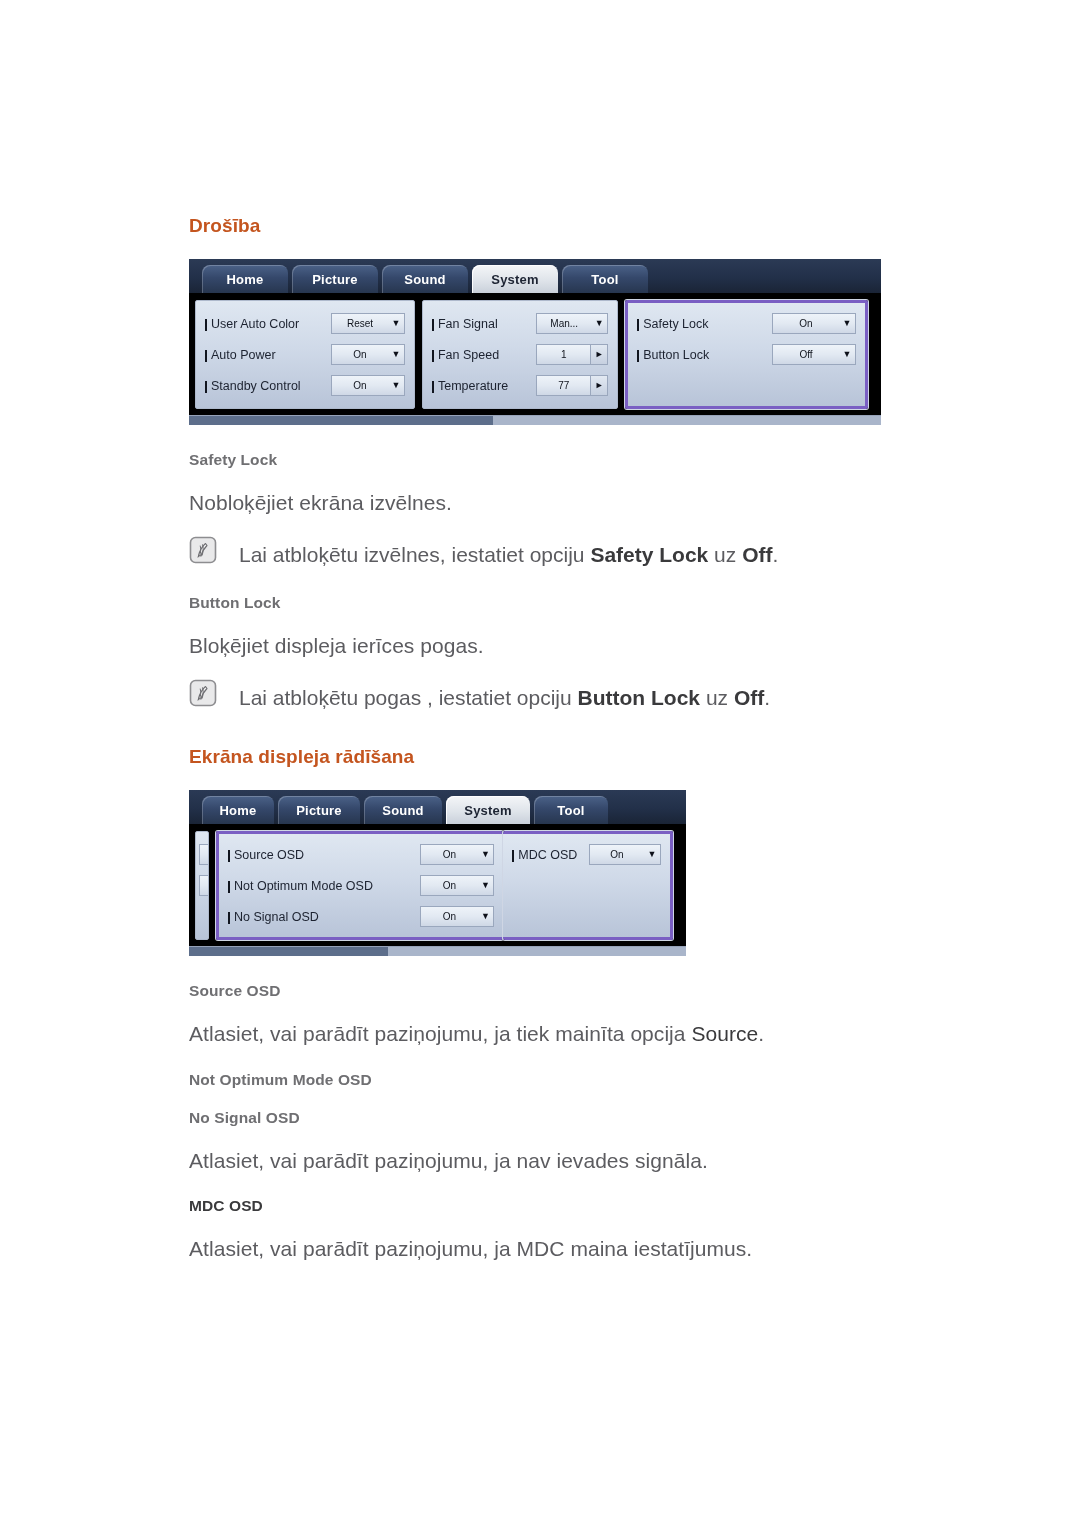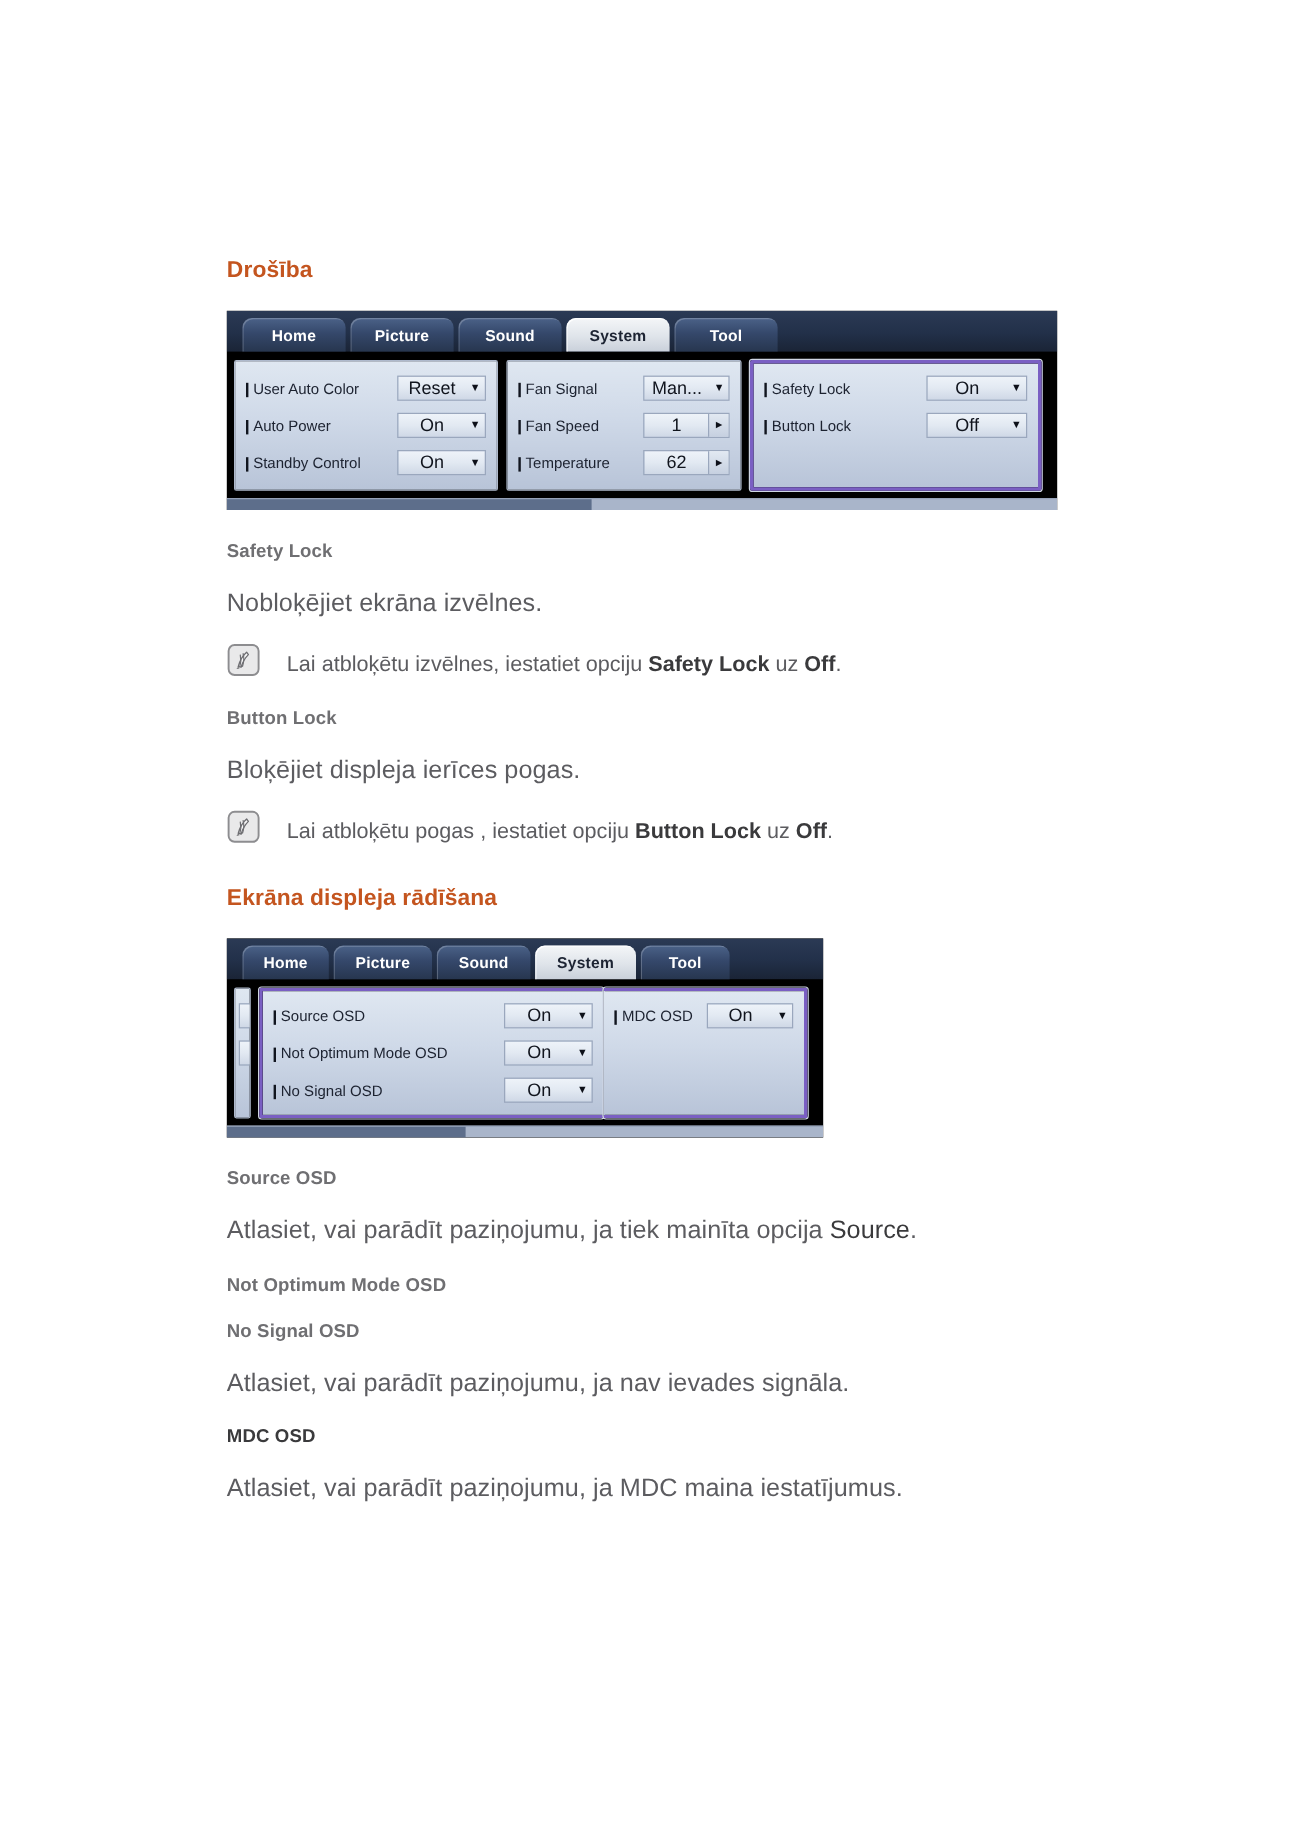--- a/index.html
+++ b/index.html
@@ -61,21 +61,21 @@
     margin: 0 0 24px 0;
   }
   .note-icon {
     flex: 0 0 auto;
     width: 28px;
     height: 28px;
     margin-top: -3px;
     margin-right: 22px;
   }
   .note-text {
-    font-size: 18px;
+    font-size: 21px;
     color: #5c5c60;
     line-height: 1.35;
     padding-top: 2px;
   }
   .note-text b { color: #3a3a3c; font-weight: bold; }
 
   
   .osd {
     position: relative;
     background: #000000;
@@ -171,21 +171,21 @@
     align-items: center;
     height: 21px;
     background: linear-gradient(180deg, #eef3f9 0%, #e2e9f2 50%, #cfd8e6 100%);
     border: 1px solid #9aa7bd;
     box-sizing: border-box;
     flex: 0 0 auto;
   }
   .osd-field .val {
     flex: 1 1 auto;
     text-align: center;
-    font-size: 15px;
+    font-size: 10px;
     color: #10141d;
     padding: 0 4px;
     line-height: 19px;
     white-space: nowrap;
   }
   .osd-field .caret {
     flex: 0 0 auto;
     width: 16px;
     text-align: center;
     font-size: 9px;
@@ -312,21 +312,21 @@
               <span class="caret">►</span>
             </span>
           </div>
           <div class="osd-row">
             <span class="osd-label">
                 <i class="bar"></i>
                 <span>Temperature</span>
               </span>
             <span class="osd-spacer"></span>
             <span class="osd-field spin" style="width:72px">
-              <span class="val">62</span>
+              <span class="val">77</span>
               <span class="caret">►</span>
             </span>
           </div>
         </div>
 
         <div class="osd-col c3 highlight">
           <div class="osd-row">
             <span class="osd-label">
                 <i class="bar"></i>
                 <span>Safety Lock</span>

